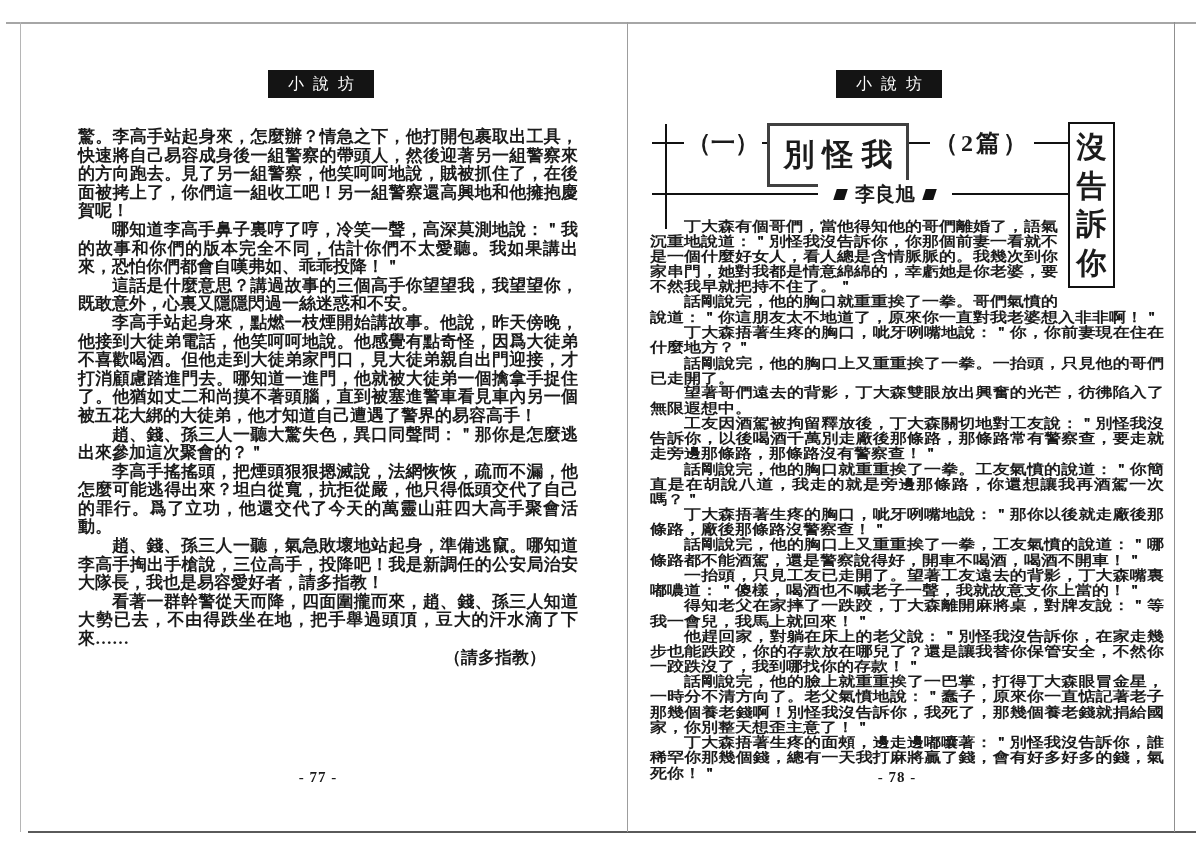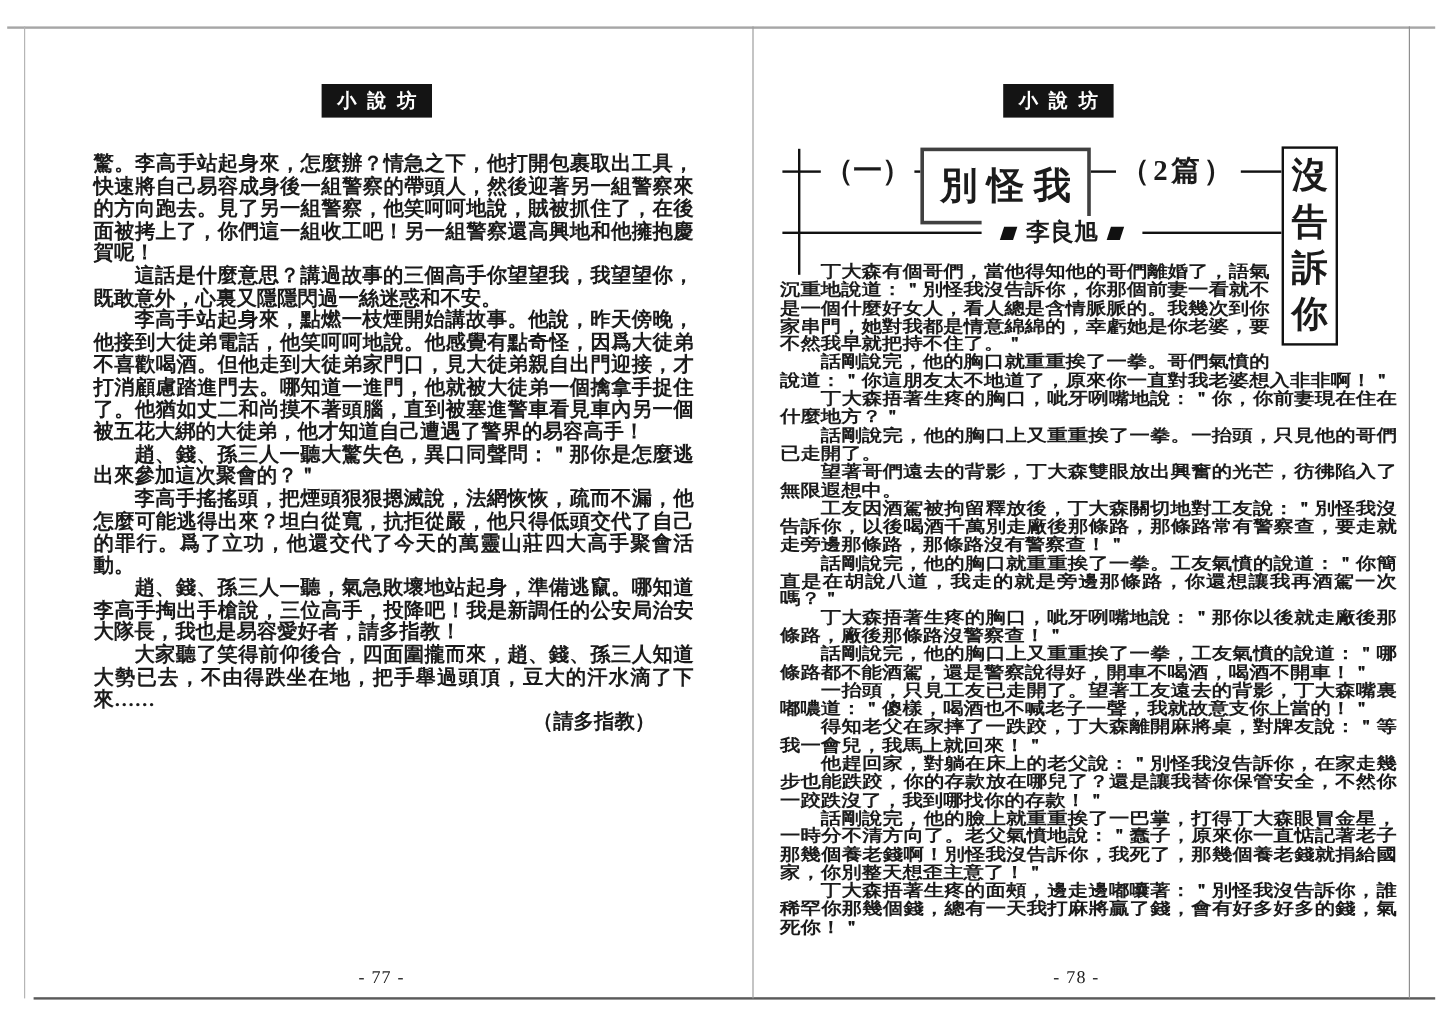--- a/index.html
+++ b/index.html
@@ -9,22 +9,22 @@
   }
   
   .line{position:absolute;}
   .fr-top{left:6px;top:22px;width:1190px;height:2px;background:#a6a6a6;}
   .fr-bottom{left:28px;top:831px;width:1168px;height:2px;background:#5a5a5a;}
   .fr-center{left:627px;top:22px;width:1px;height:810px;background:#9d9d9d;}
   .fr-right{left:1174px;top:22px;width:1px;height:810px;background:#8f8f8f;}
   .fr-left{left:20px;top:22px;width:1px;height:810px;background:#b5b5b5;}
   
   .hdr-badge{
-    position:absolute;top:70px;width:92px;height:28px;background:#141414;color:#fff;
-    font-size:16px;font-weight:700;letter-spacing:9px;padding-left:9px;box-sizing:border-box;
+    position:absolute;top:70px;width:106px;height:28px;background:#141414;color:#fff;
+    font-size:16px;font-weight:400;letter-spacing:9px;padding-left:9px;box-sizing:border-box;
     display:flex;align-items:center;justify-content:center;
   }
   .hdr-left{left:268px;}
   .hdr-right{left:836px;}
   
   .body-col p{margin:0;text-indent:2em;}
   .lp-body{
     position:absolute;left:78px;top:128px;width:500px;
     font-size:17px;line-height:18.6px;font-weight:700;text-align:justify;
   }
@@ -55,48 +55,49 @@
     font-size:20px;font-weight:700;display:flex;align-items:center;line-height:28px;
   }
   .diamond{width:11px;height:11px;background:#111;transform:skewX(-18deg);margin:0 9px;}
   .side-box{
     position:absolute;left:1068px;top:122px;width:47px;height:166px;border:2.5px solid #111;
     background:#fff;z-index:2;box-sizing:border-box;display:flex;flex-direction:column;
     align-items:center;justify-content:space-evenly;font-size:30px;font-weight:900;
   }
   .side-box div{line-height:1;}
   
-  .pagenum{position:absolute;top:807px;width:90px;text-align:center;font-size:15px;
-    font-weight:400;letter-spacing:1px;}
+  .pagenum{position:absolute;top:769px;width:90px;text-align:center;font-size:15px;
+    font-weight:700;letter-spacing:1px;}
   .pn-left{left:273px;}
   .pn-right{left:852px;}
 </style>
 </head>
 <body>
 
 <div id="stage">
 
   <div class="line fr-top"></div>
   <div class="line fr-bottom"></div>
   <div class="line fr-center"></div>
   <div class="line fr-right"></div>
   <div class="line fr-left"></div>
 
   <div class="hdr-badge hdr-left">小說坊</div>
   <div class="hdr-badge hdr-right">小說坊</div>
 
   <div class="lp-body body-col">
     <div class="paras">
         <p>驚。李高手站起身來，怎麼辦？情急之下，他打開包裹取出工具，快速將自己易容成身後一組警察的帶頭人，然後迎著另一組警察來的方向跑去。見了另一組警察，他笑呵呵地說，賊被抓住了，在後面被拷上了，你們這一組收工吧！另一組警察還高興地和他擁抱慶賀呢！</p>
+        <p>哪知道李高手鼻子裏哼了哼，冷笑一聲，高深莫測地說：＂我的故事和你們的版本完全不同，估計你們不太愛聽。我如果講出來，恐怕你們都會自嘆弗如、乖乖投降！＂</p>
         <p>這話是什麼意思？講過故事的三個高手你望望我，我望望你，既敢意外，心裏又隱隱閃過一絲迷惑和不安。</p>
         <p>李高手站起身來，點燃一枝煙開始講故事。他說，昨天傍晚，他接到大徒弟電話，他笑呵呵地說。他感覺有點奇怪，因爲大徒弟不喜歡喝酒。但他走到大徒弟家門口，見大徒弟親自出門迎接，才打消顧慮踏進門去。哪知道一進門，他就被大徒弟一個擒拿手捉住了。他猶如丈二和尚摸不著頭腦，直到被塞進警車看見車內另一個被五花大綁的大徒弟，他才知道自己遭遇了警界的易容高手！</p>
         <p>趙、錢、孫三人一聽大驚失色，異口同聲問：＂那你是怎麼逃出來參加這次聚會的？＂</p>
         <p>李高手搖搖頭，把煙頭狠狠摁滅說，法網恢恢，疏而不漏，他怎麼可能逃得出來？坦白從寬，抗拒從嚴，他只得低頭交代了自己的罪行。爲了立功，他還交代了今天的萬靈山莊四大高手聚會活動。</p>
         <p>趙、錢、孫三人一聽，氣急敗壞地站起身，準備逃竄。哪知道李高手掏出手槍說，三位高手，投降吧！我是新調任的公安局治安大隊長，我也是易容愛好者，請多指教！</p>
-        <p>大家聽了笑得前仰後合，四面圍攏而來，趙、錢、孫三人知道大勢已去，不由得跌坐在地，把手舉過頭頂，豆大的汗水滴了下來……</p>
+        <p>看著一群幹警從天而降，四面圍攏而來，趙、錢、孫三人知道大勢已去，不由得跌坐在地，把手舉過頭頂，豆大的汗水滴了下來……</p>
       </div>
     <p class="byline">（請多指教）</p>
   </div>
   <div class="pagenum pn-left">- 77 -</div>
 
   <div class="line tl-line1"></div>
   <div class="line tl-line2"></div>
   <div class="line tl-vtick"></div>
   <div class="tl-index">（一）</div>
   <div class="tl-box">別怪我</div>

